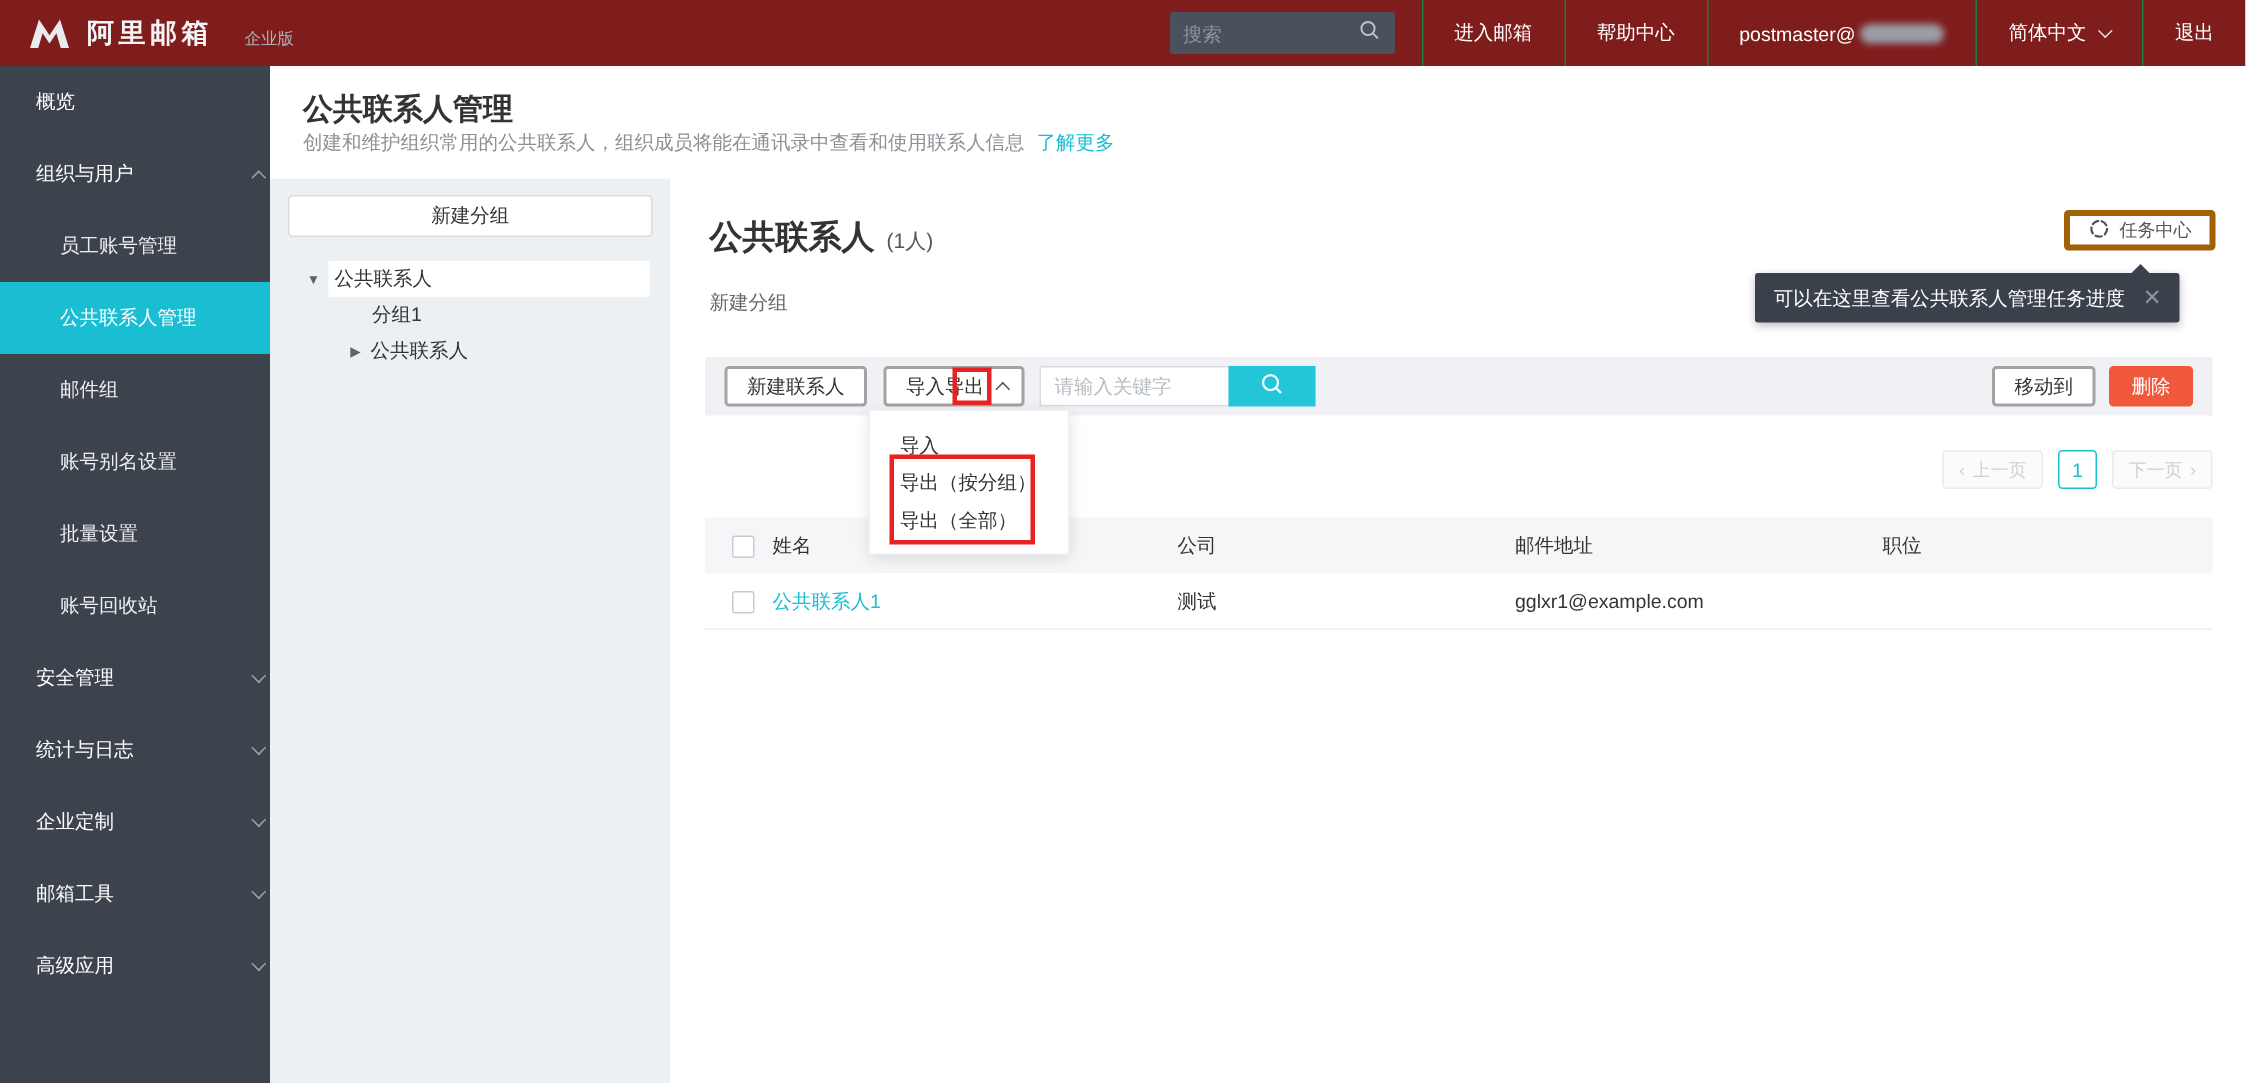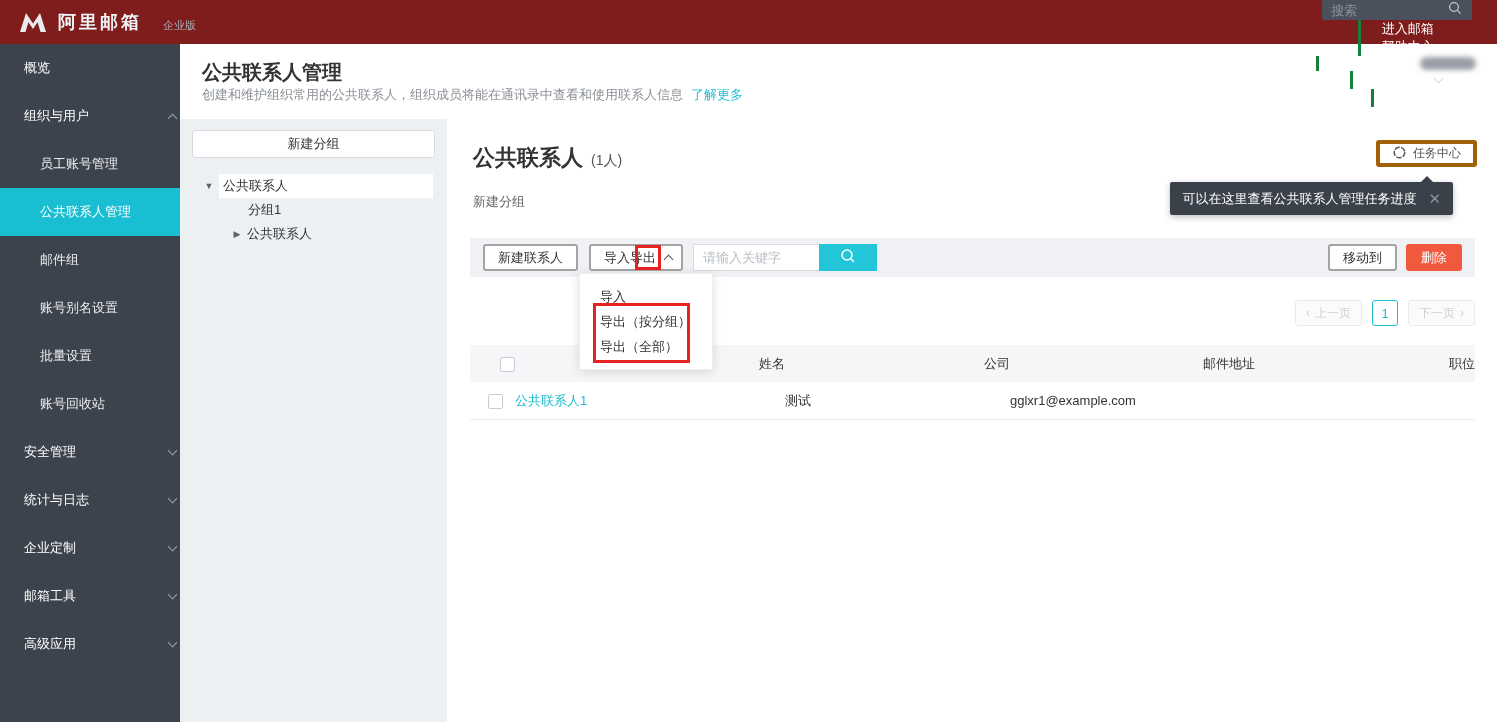--- a/index.html
+++ b/index.html
@@ -14,33 +14,33 @@
   
   .topbar {
     position:absolute; top:0; left:0; right:0; height:44px;
     background:#7f1d1d; display:flex; align-items:center; justify-content:space-between;
     z-index:20;
   }
   .brand { display:flex; align-items:center; padding-left:18px; }
   .brand-logo { margin-right:10px; display:flex; }
   .brand-name { color:#f2f4f6; font-size:18px; font-weight:bold; letter-spacing:3px; }
   .brand-badge { color:#aab0b8; font-size:11px; margin-left:21px; margin-top:6px; }
-  .topnav { display:flex; align-items:center; height:100%;flex-direction:column; }
+  .topnav { display:flex; align-items:center; height:100%; }
   .top-search {
     width:150px; height:28px; background:#4a515c; border-radius:2px;
     display:flex; align-items:center; padding:0 9px; margin-right:18px;
   }
   .top-search input {
     flex:1; min-width:0; background:transparent; border:none; outline:none;
     color:#cdd2d8; font-size:13px;
   }
   .top-search input::placeholder { color:#8e949d; }
   .topnav-cell {
     height:44px; display:flex; align-items:center; padding:0 21px;
-    border-left:3px solid #15803d; color:#fff; font-size:13px; cursor:pointer; white-space:nowrap;
+    border-left:1px solid #15803d; color:#fff; font-size:13px; cursor:pointer; white-space:nowrap;
   }
   .blur-blob {
     display:inline-block; width:56px; height:13px; margin-left:3px;
     background:#999ea6; border-radius:7px; filter:blur(2.5px);
   }
   .chev { display:inline-block; width:7px; height:7px; border-right:1.4px solid #d6d9dd; border-bottom:1.4px solid #d6d9dd; }
   .chev.down { transform:rotate(45deg); position:relative; top:-2px; }
   .chev.up   { transform:rotate(-135deg); position:relative; top:2px; }
   .lang-chev { margin-left:9px; }
 
@@ -156,21 +156,21 @@
     display:flex; align-items:center; gap:5px; cursor:pointer; font-family:inherit;
   }
   .page-current {
     width:26px; height:26px; border:1px solid #1abed3; border-radius:3px;
     color:#1abed3; background:#fff; font-size:13px;
     display:flex; align-items:center; justify-content:center; cursor:pointer;
   }
 
   .table { position:absolute; left:23px; right:22px; top:226px; font-size:13px; }
   .tgrid { display:grid; grid-template-columns:45px 270px 225px 245px 1fr; align-items:center; }
-  .thead { height:37px; background:#f5f6f8; color:#333;text-align:right; }
+  .thead { height:37px; background:#f5f6f8; color:#333; }
   .trow  { height:38px; background:#fff; border-bottom:1px solid #ebedf0; }
   .cell-check { padding-left:18px; }
   .checkbox {
     display:inline-block; width:15px; height:15px; background:#fff;
     border:1px solid #c8ccd2; border-radius:2px; cursor:pointer; vertical-align:middle;
   }
   .link { color:#1abed3; cursor:pointer; text-decoration:none; }
 </style>
 </head>
 <body>

